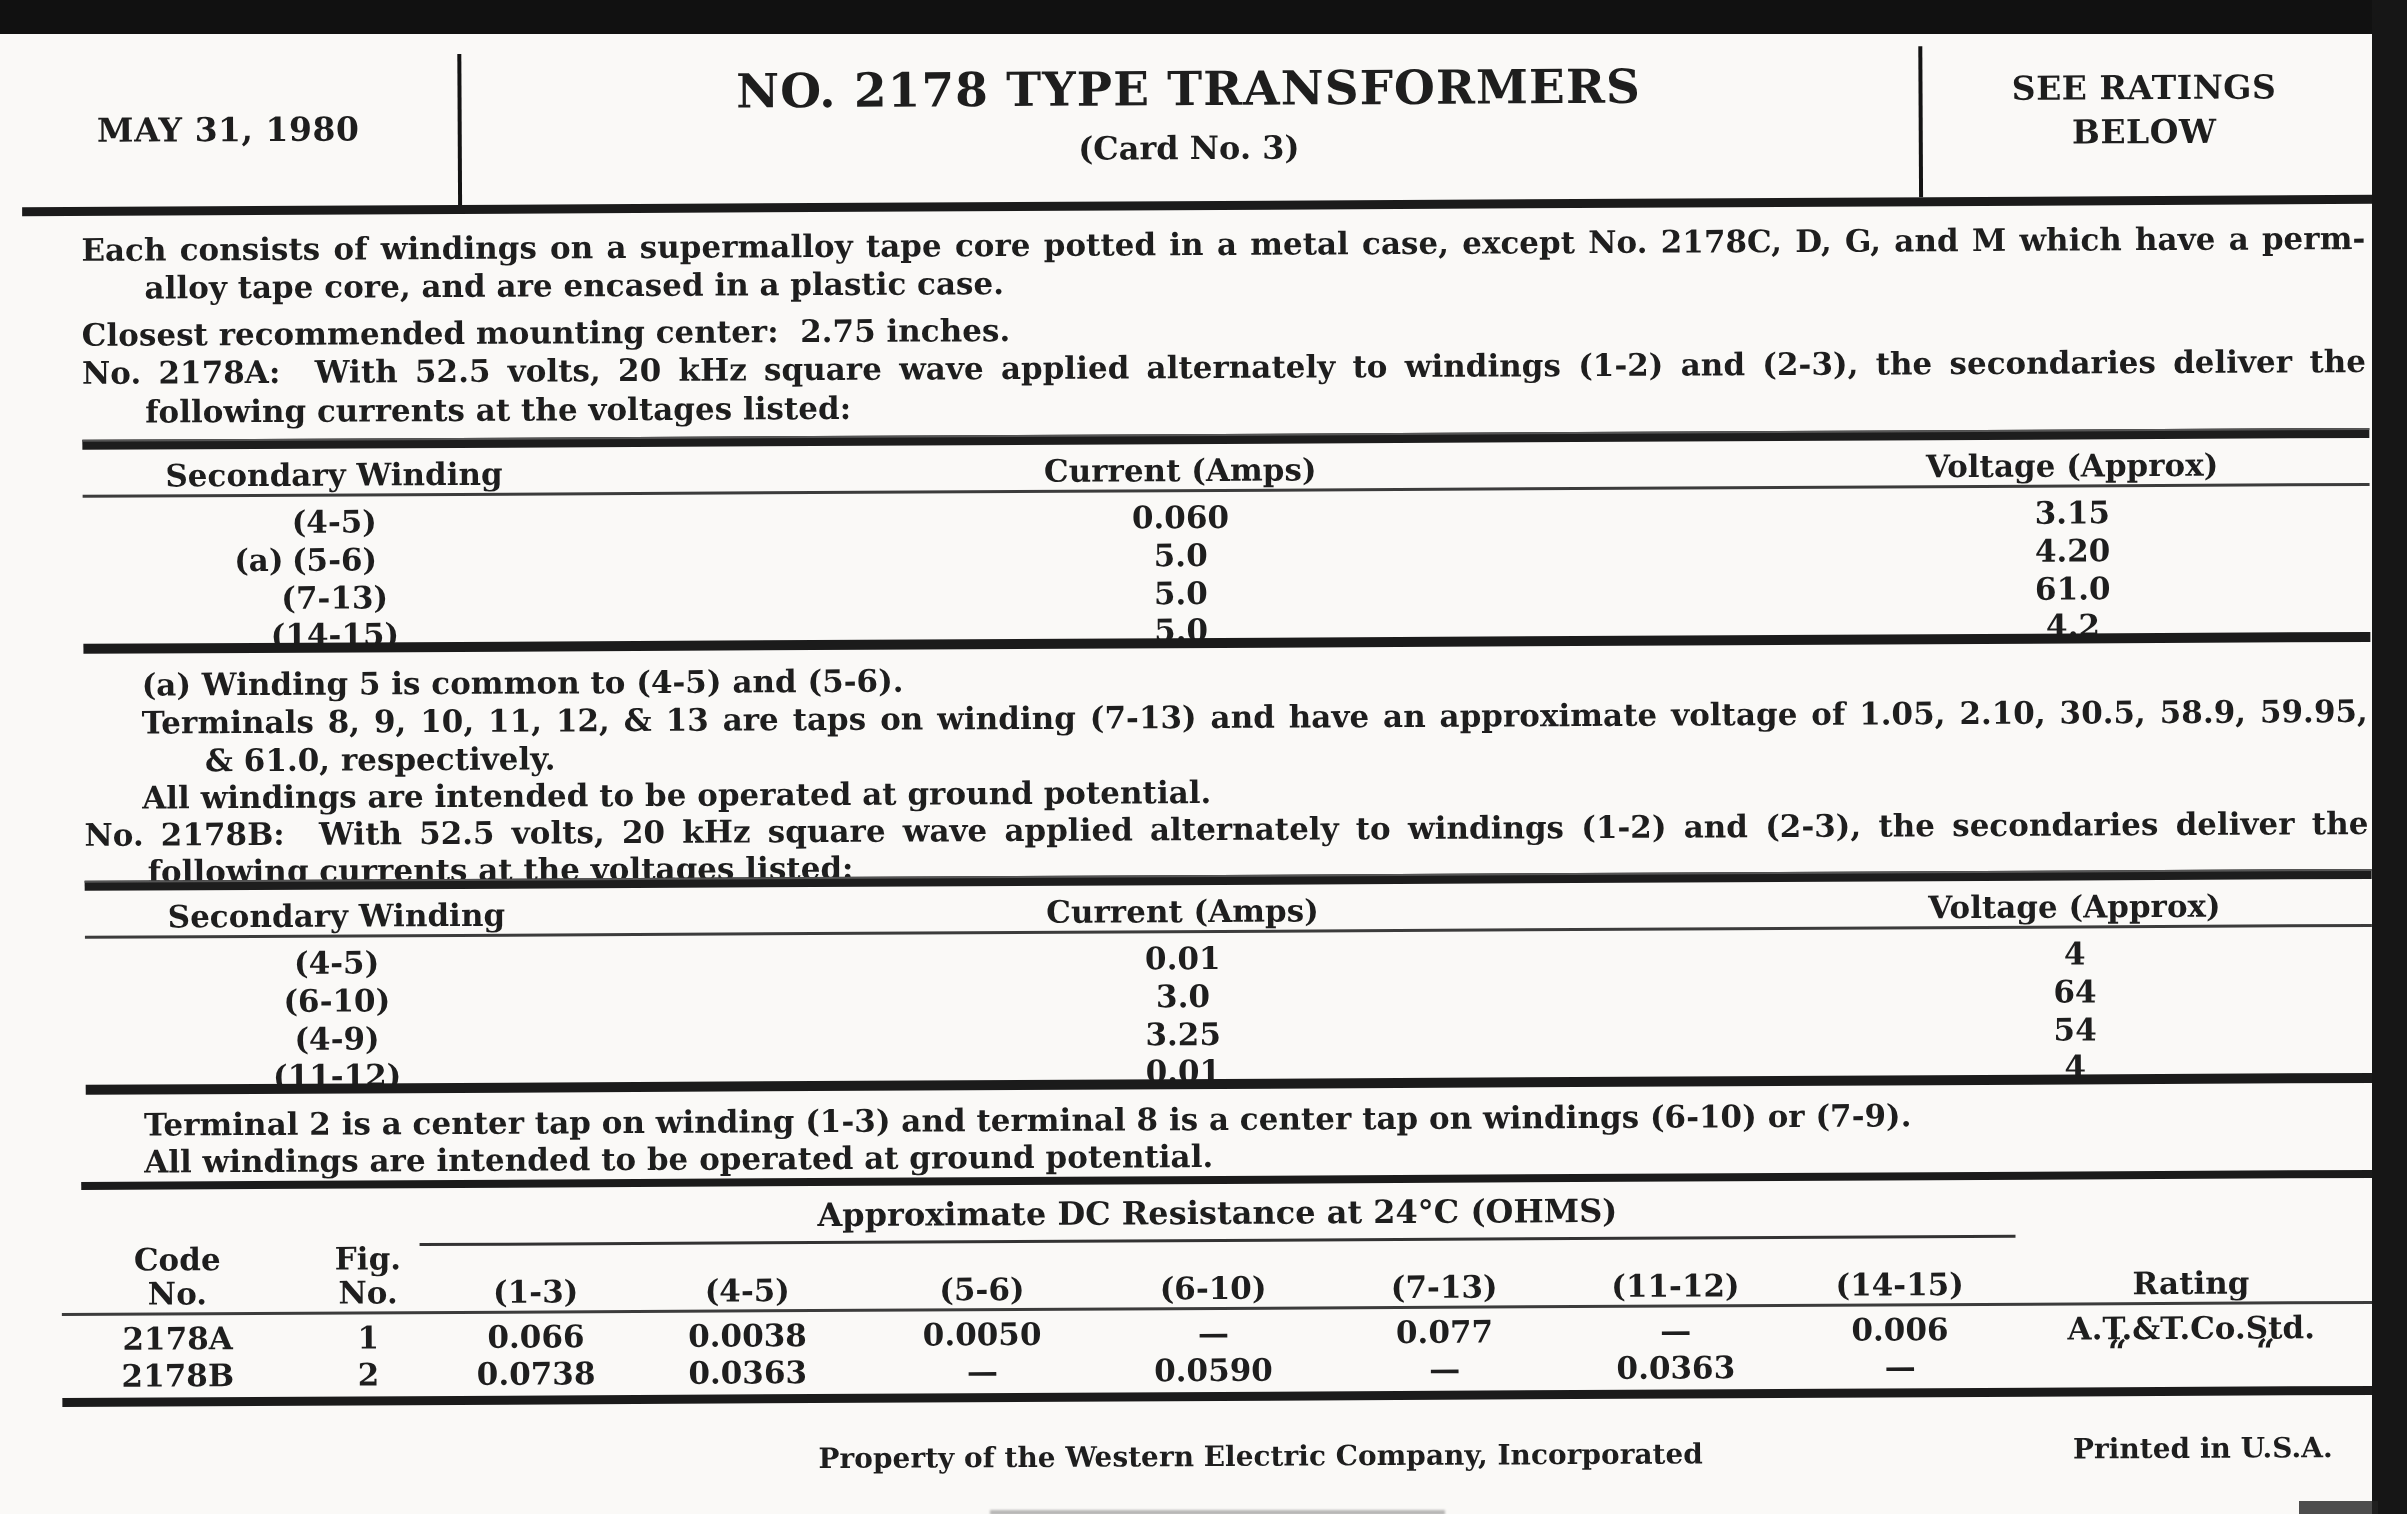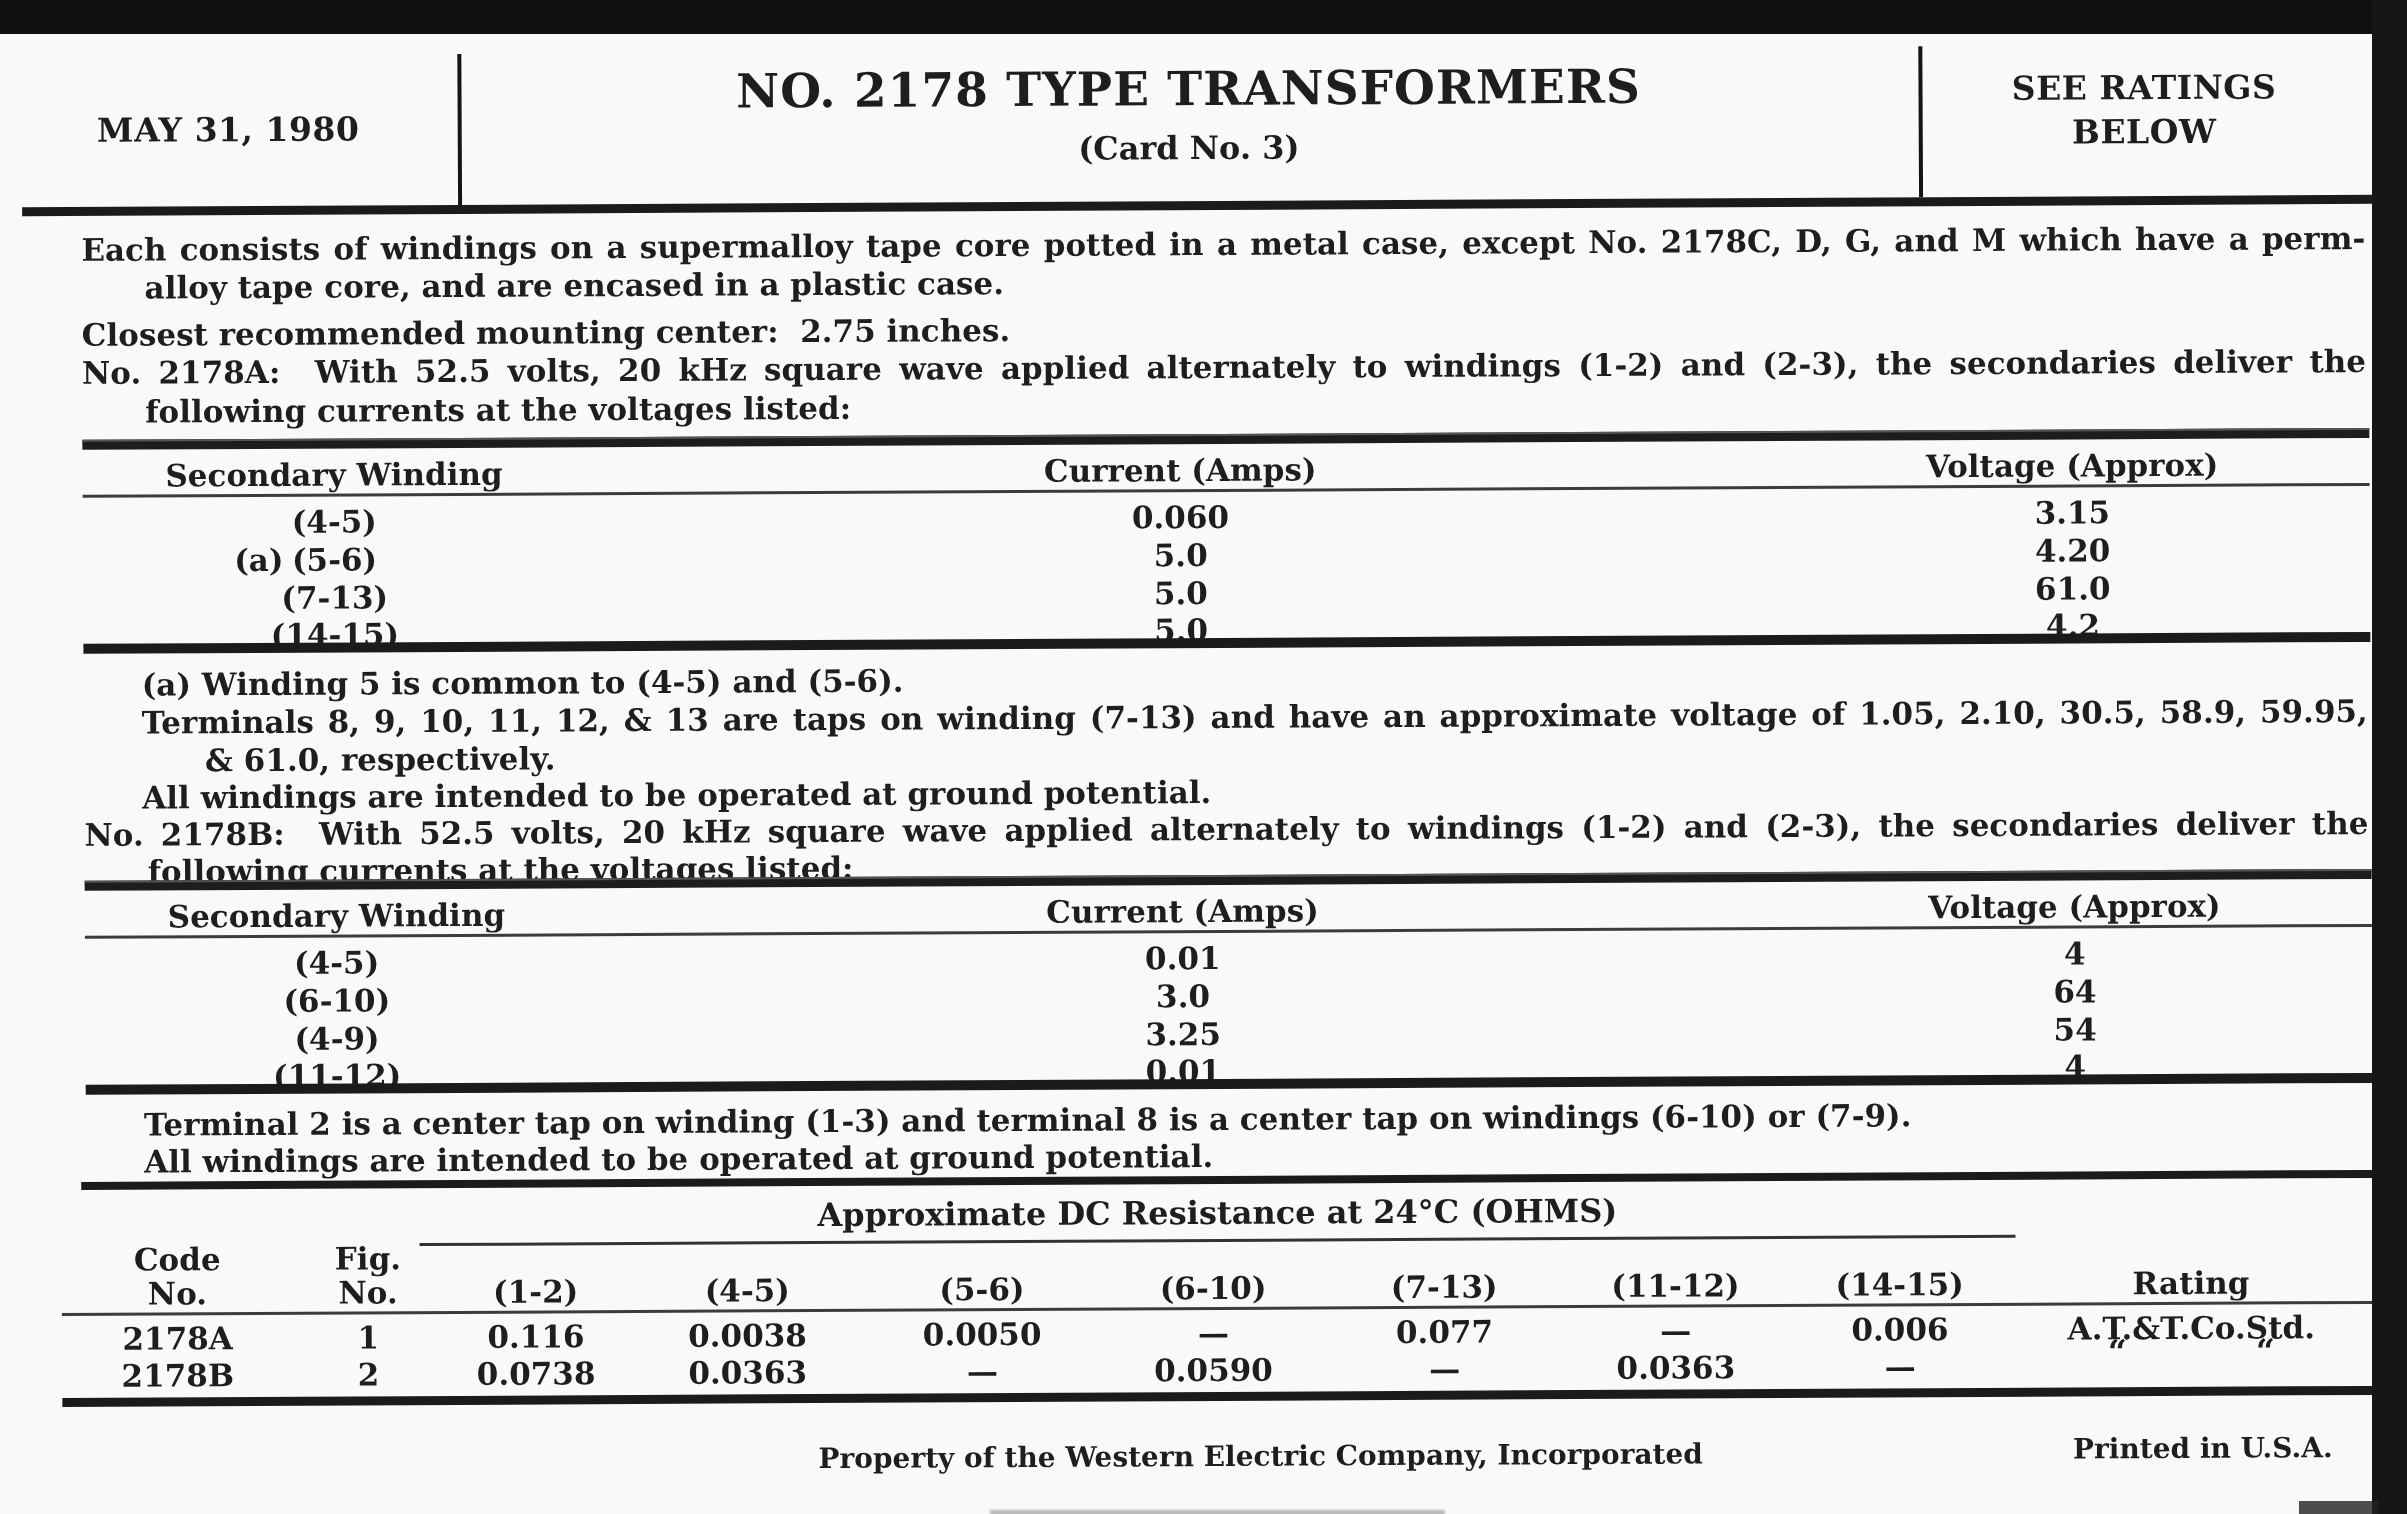--- a/index.html
+++ b/index.html
@@ -165,34 +165,34 @@
       <div class="dc-title-rule"></div>
       <div class="dc-head dc-grid">
         <div>
           <div>Code</div>
           <div>No.</div>
         </div>
         <div>
           <div>Fig.</div>
           <div>No.</div>
         </div>
-        <div>(1-2)</div>
+        <div>(1-3)</div>
         <div>(4-5)</div>
         <div>(5-6)</div>
         <div>(6-10)</div>
         <div>(7-13)</div>
         <div>(11-12)</div>
         <div>(14-15)</div>
         <div>Rating</div>
       </div>
       <div class="dc-thin"></div>
       <div class="dc-row dc-grid dcr1">
         <div>2178A</div>
         <div>1</div>
-        <div>0.116</div>
+        <div>0.066</div>
         <div>0.0038</div>
         <div>0.0050</div>
         <div>—</div>
         <div>0.077</div>
         <div>—</div>
         <div>0.006</div>
         <div>A.T.&amp;T.Co.Std.</div>
       </div>
       <div class="dc-row dc-grid dcr2">
         <div>2178B</div>

